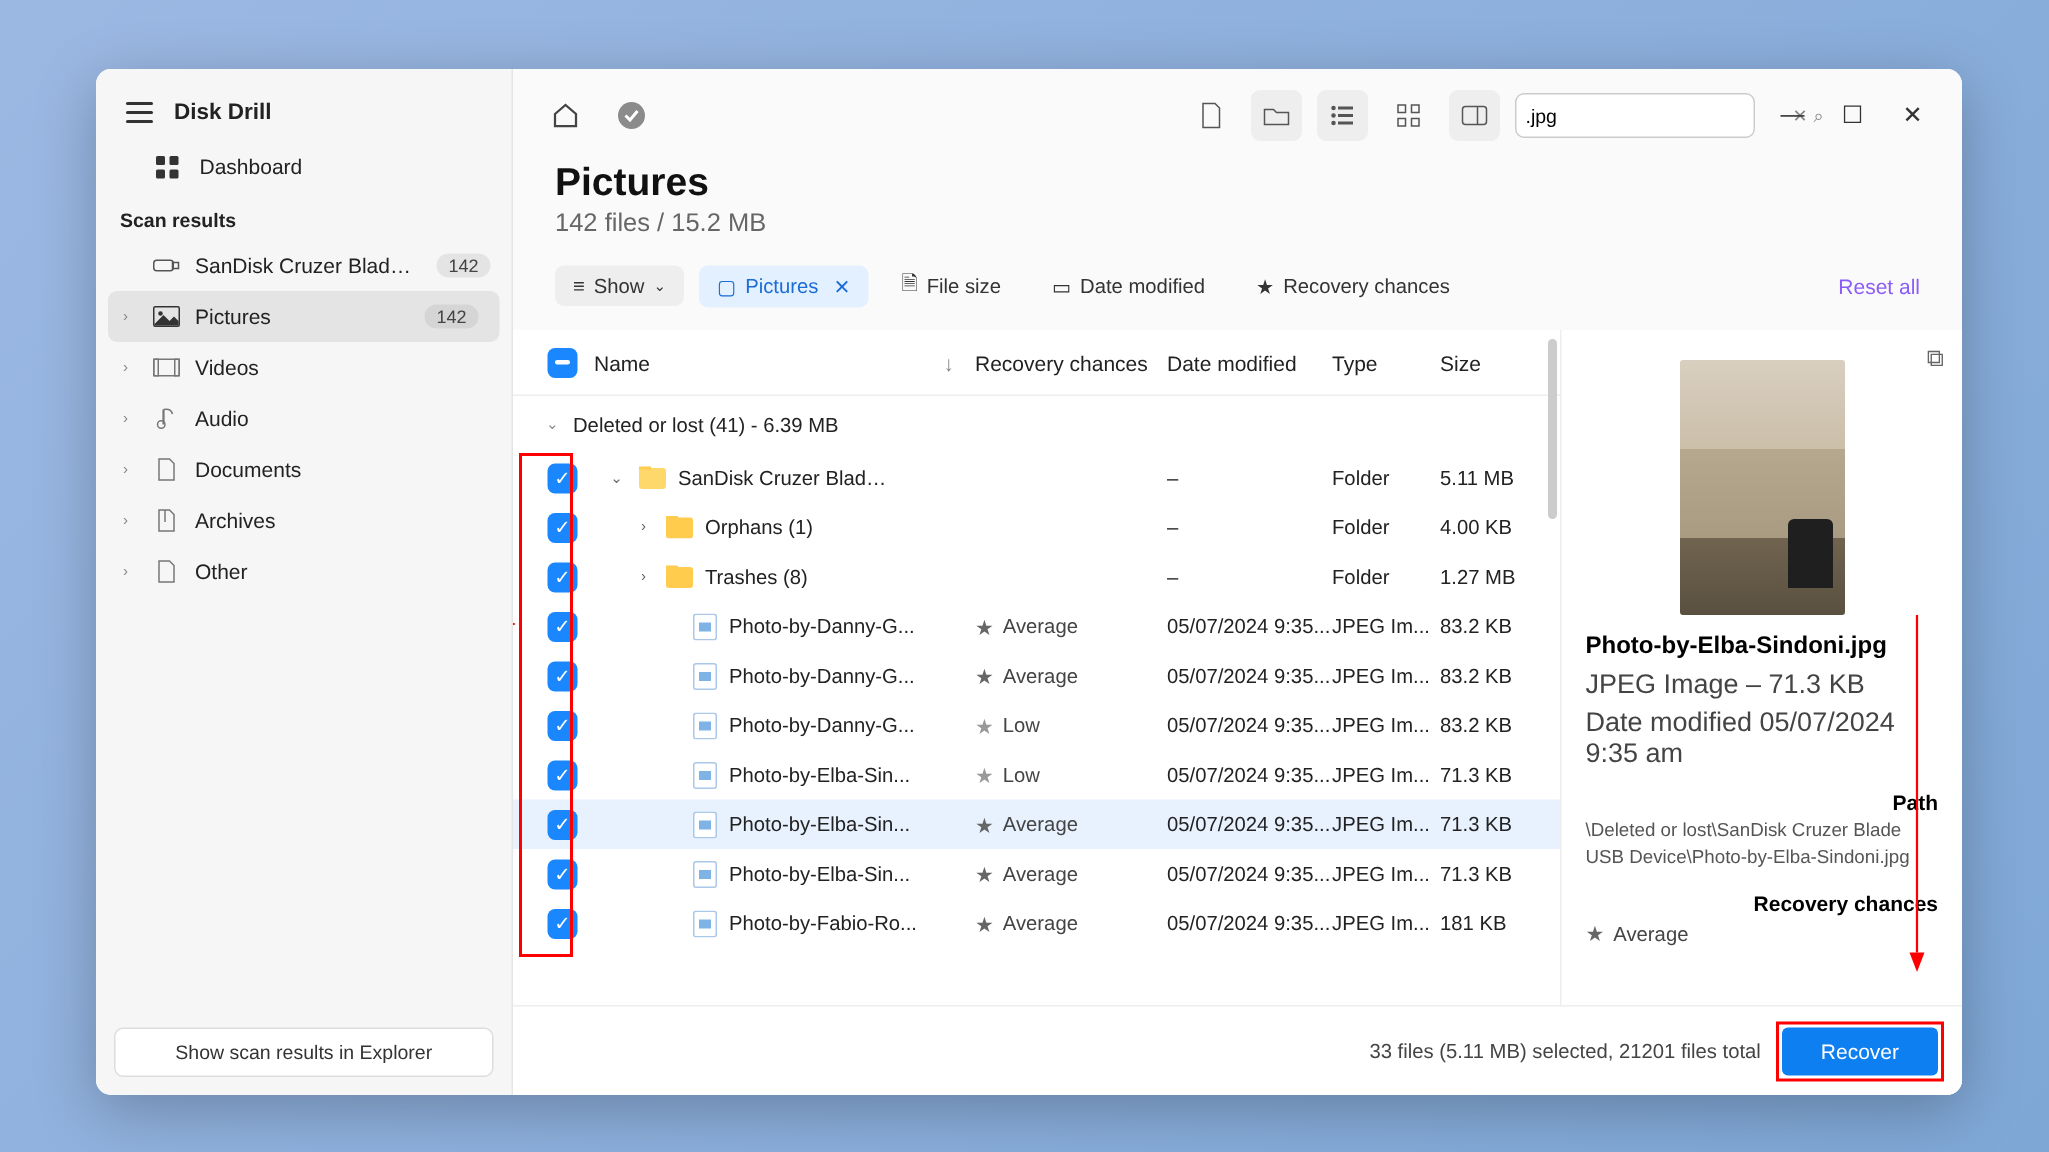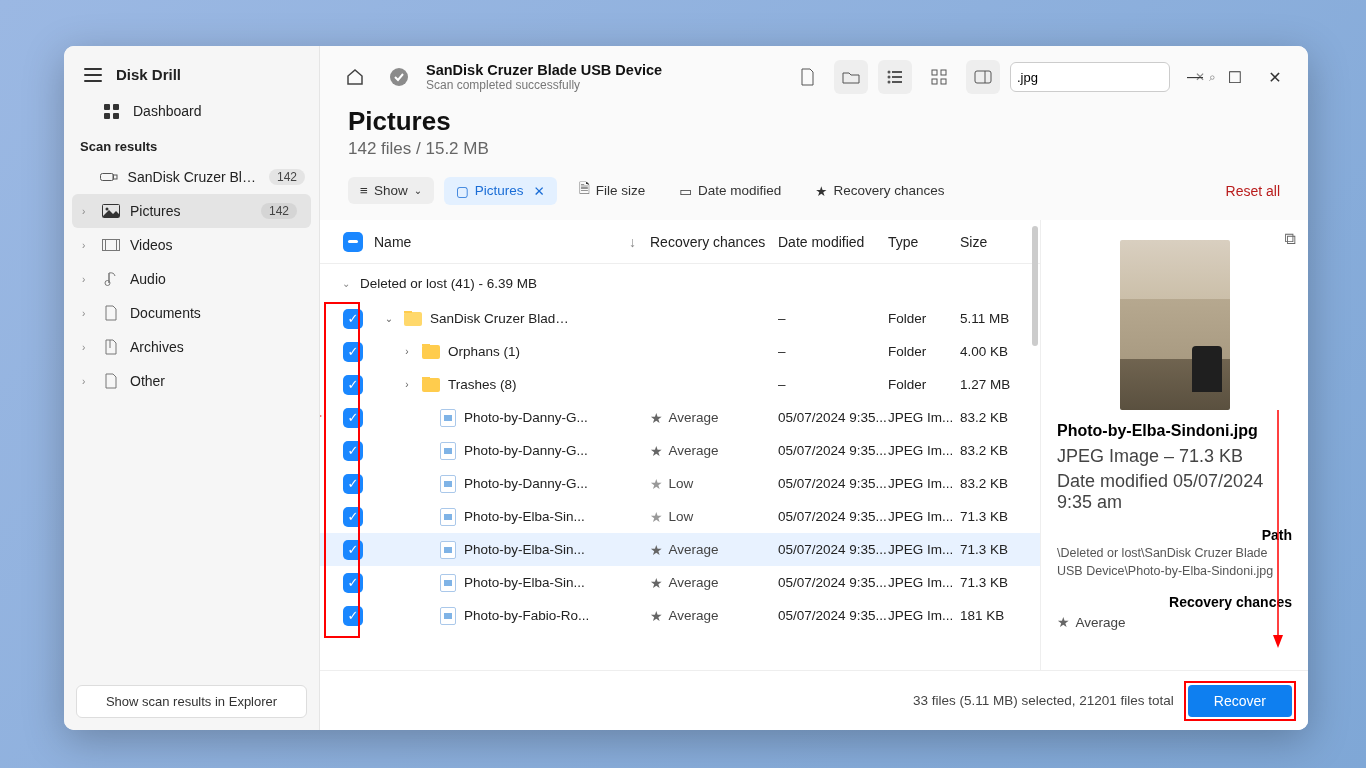--- a/index.html
+++ b/index.html
@@ -1,18 +1,18 @@
 <!DOCTYPE html>
 <html><head>
 <meta charset="utf-8">
 <style>
 * { box-sizing: border-box; margin: 0; padding: 0; font-family: "Segoe UI", Arial, sans-serif; }
 body { background: linear-gradient(135deg,#9bb8e3,#7fa7d6); width:1366px; height:768px; overflow:hidden; position:relative; }
 .window { position:absolute; left:64px; top:46px; width:1244px; height:684px; background:#fff; border-radius:10px; box-shadow:0 10px 40px rgba(0,0,0,.25); display:flex; overflow:hidden; }
-.sidebar { width:256px; background:#f6f6f6; display:flex; flex-direction:column; border-right:1px solid #e5e5e5; }
+.sidebar { width:278px; background:#f6f6f6; display:flex; flex-direction:column; border-right:1px solid #e5e5e5; }
 .sb-top { display:flex; align-items:center; gap:14px; padding:20px 20px 10px 20px; }
 .hamburger { width:18px; height:14px; display:flex; flex-direction:column; justify-content:space-between; cursor:pointer; }
 .hamburger span { height:2px; background:#333; border-radius:1px; }
 .app-title { font-size:15px; font-weight:600; color:#222; }
 .dash { display:flex; align-items:center; gap:14px; padding:10px 20px 14px 40px; color:#222; font-size:14px; cursor:pointer; }
 .dots4 { display:grid; grid-template-columns:6px 6px; grid-template-rows:6px 6px; gap:3px; }
 .dots4 i { background:#333; border-radius:1px; }
 .sect-label { font-size:13px; font-weight:600; padding:6px 16px; color:#222; }
 .tree-item { display:flex; align-items:center; gap:10px; padding:8px 14px 8px 18px; cursor:pointer; font-size:14px; color:#222; position:relative; }
 .tree-item .chev { width:10px; color:#888; font-size:10px; }
@@ -34,21 +34,21 @@
 .search .x,.search .mag { color:#888; font-size:12px; cursor:pointer; padding:0 2px; }
 .win-btn { width:30px; height:30px; display:flex; align-items:center; justify-content:center; color:#333; cursor:pointer; }
 .heading { padding:4px 28px 10px 28px; }
 .heading h1 { font-size:26px; font-weight:600; color:#111; }
 .heading .sub { font-size:17px; color:#666; margin-top:2px; }
 .filters { display:flex; align-items:center; gap:10px; padding:4px 28px 12px 28px; }
 .chip { display:flex; align-items:center; gap:6px; background:#eee; border-radius:6px; padding:6px 12px; font-size:13.5px; color:#333; cursor:pointer; }
 .chip.blue { background:#e3f0ff; color:#1a6dd6; }
 .chip.blue .x { color:#1a6dd6; margin-left:4px; }
 .chip.plain { background:transparent; }
-.reset { margin-left:auto; color:#b91c1c; font-size:14px; cursor:pointer; }
+.reset { margin-left:auto; color:#8b5cf6; font-size:14px; cursor:pointer; }
 .content { flex:1; display:flex; overflow:hidden; }
 .table-wrap { flex:1; overflow:hidden; position:relative; background:#fff; }
 .thead { display:flex; align-items:center; height:44px; border-bottom:1px solid #eee; font-size:14px; color:#222; font-weight:500; padding-left:12px; }
 .th-chk { width:42px; display:flex; justify-content:center; }
 .th-name { flex:1; display:flex; align-items:flex-start; gap:0; }
 .th-rec { width:128px; }
 .th-date { width:110px; }
 .th-type { width:72px; }
 .th-size { width:80px; padding-right:10px; }
 .chkbox { width:20px; height:20px; border-radius:5px; background:#1a87ff; display:flex; align-items:center; justify-content:center; color:#fff; font-size:13px; cursor:pointer; }
@@ -201,24 +201,20 @@
           <svg width="18" height="18" viewBox="0 0 18 18">
             <path d="M2 8 L9 2 L16 8 V16 H2 Z" fill="none" stroke="#444" stroke-width="1.5"></path>
           </svg>
         </div>
       <div class="tb-icon">
           <svg width="20" height="20" viewBox="0 0 20 20">
             <circle cx="10" cy="10" r="9" fill="#8b8b8b"></circle>
             <path d="M6 10 L9 13 L14 7" stroke="#fff" stroke-width="2" fill="none"></path>
           </svg>
         </div>
-      <div class="tb-title">
-        <div class="t1">SanDisk Cruzer Blade USB Device</div>
-        <div class="t2">Scan completed successfully</div>
-      </div>
       <div class="tb-spacer"></div>
       <div class="tb-icon">
           <svg width="16" height="18" viewBox="0 0 16 18">
             <path d="M3 1 H11 L14 4 V17 H3 Z" fill="none" stroke="#555"></path>
           </svg>
         </div>
       <div class="tb-icon boxed">
           <svg width="18" height="14" viewBox="0 0 18 14">
             <path d="M1 3 H7 L9 5 H17 V13 H1 Z" fill="none" stroke="#555"></path>
           </svg>

